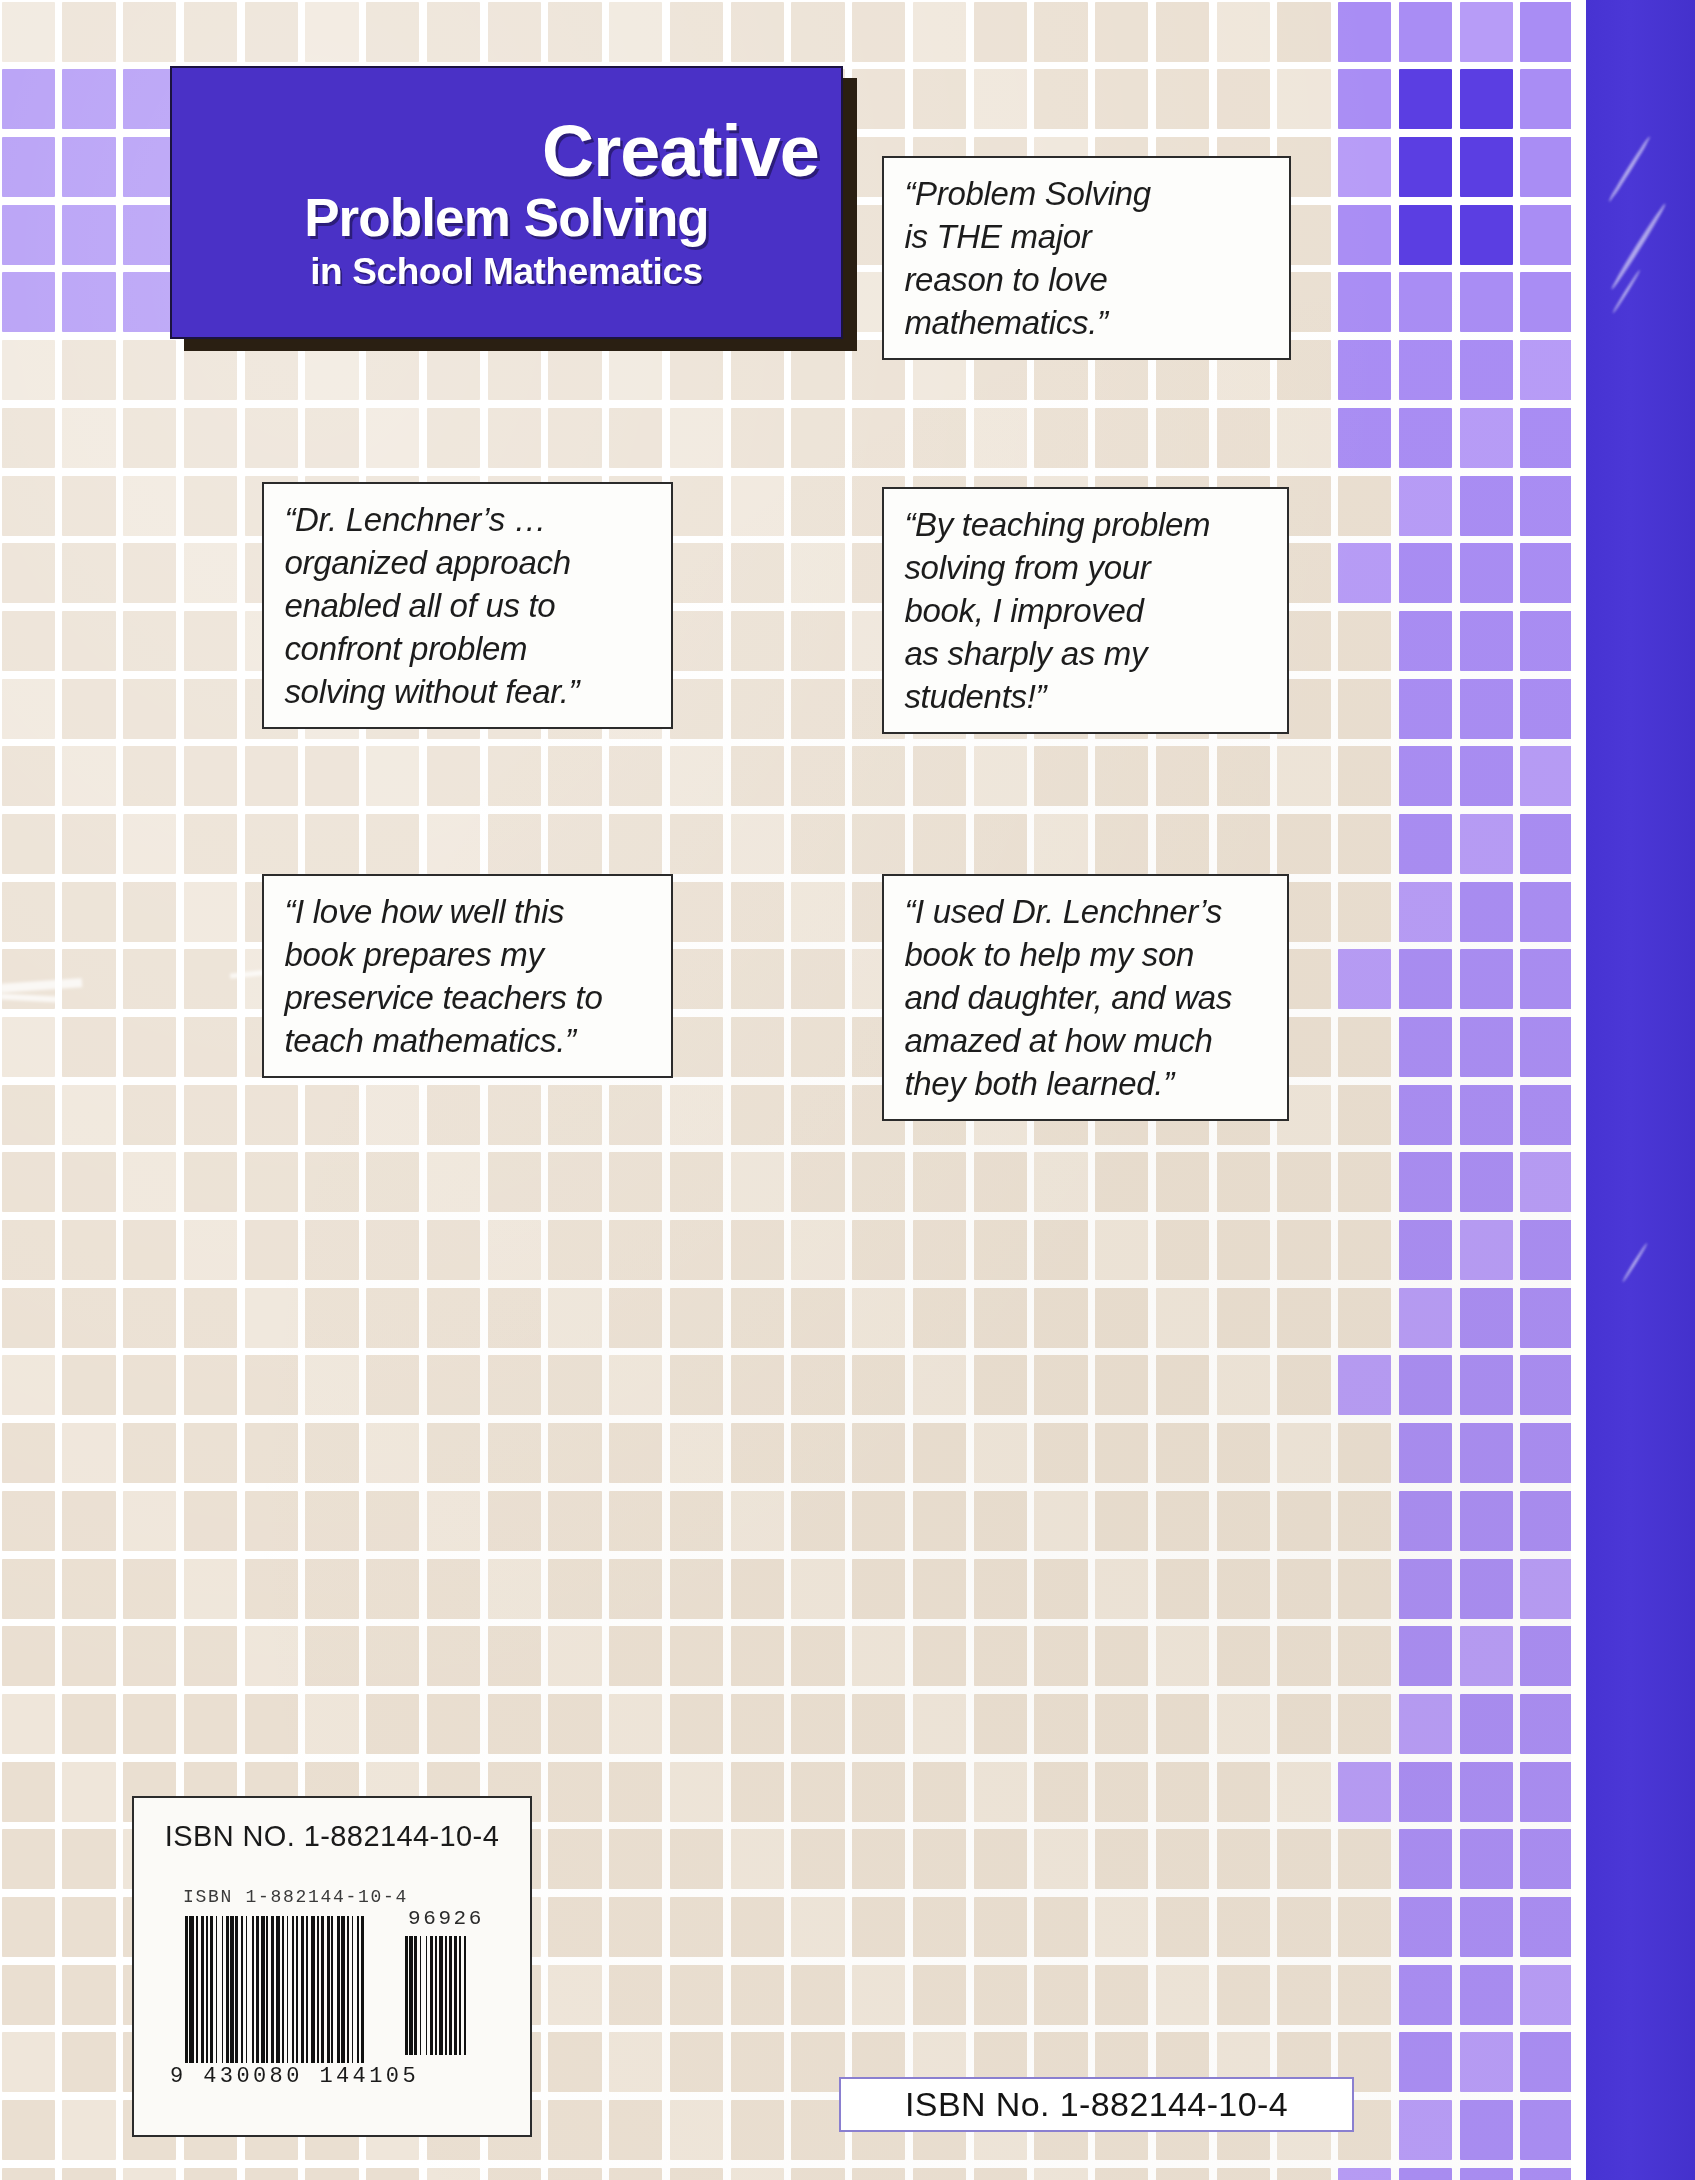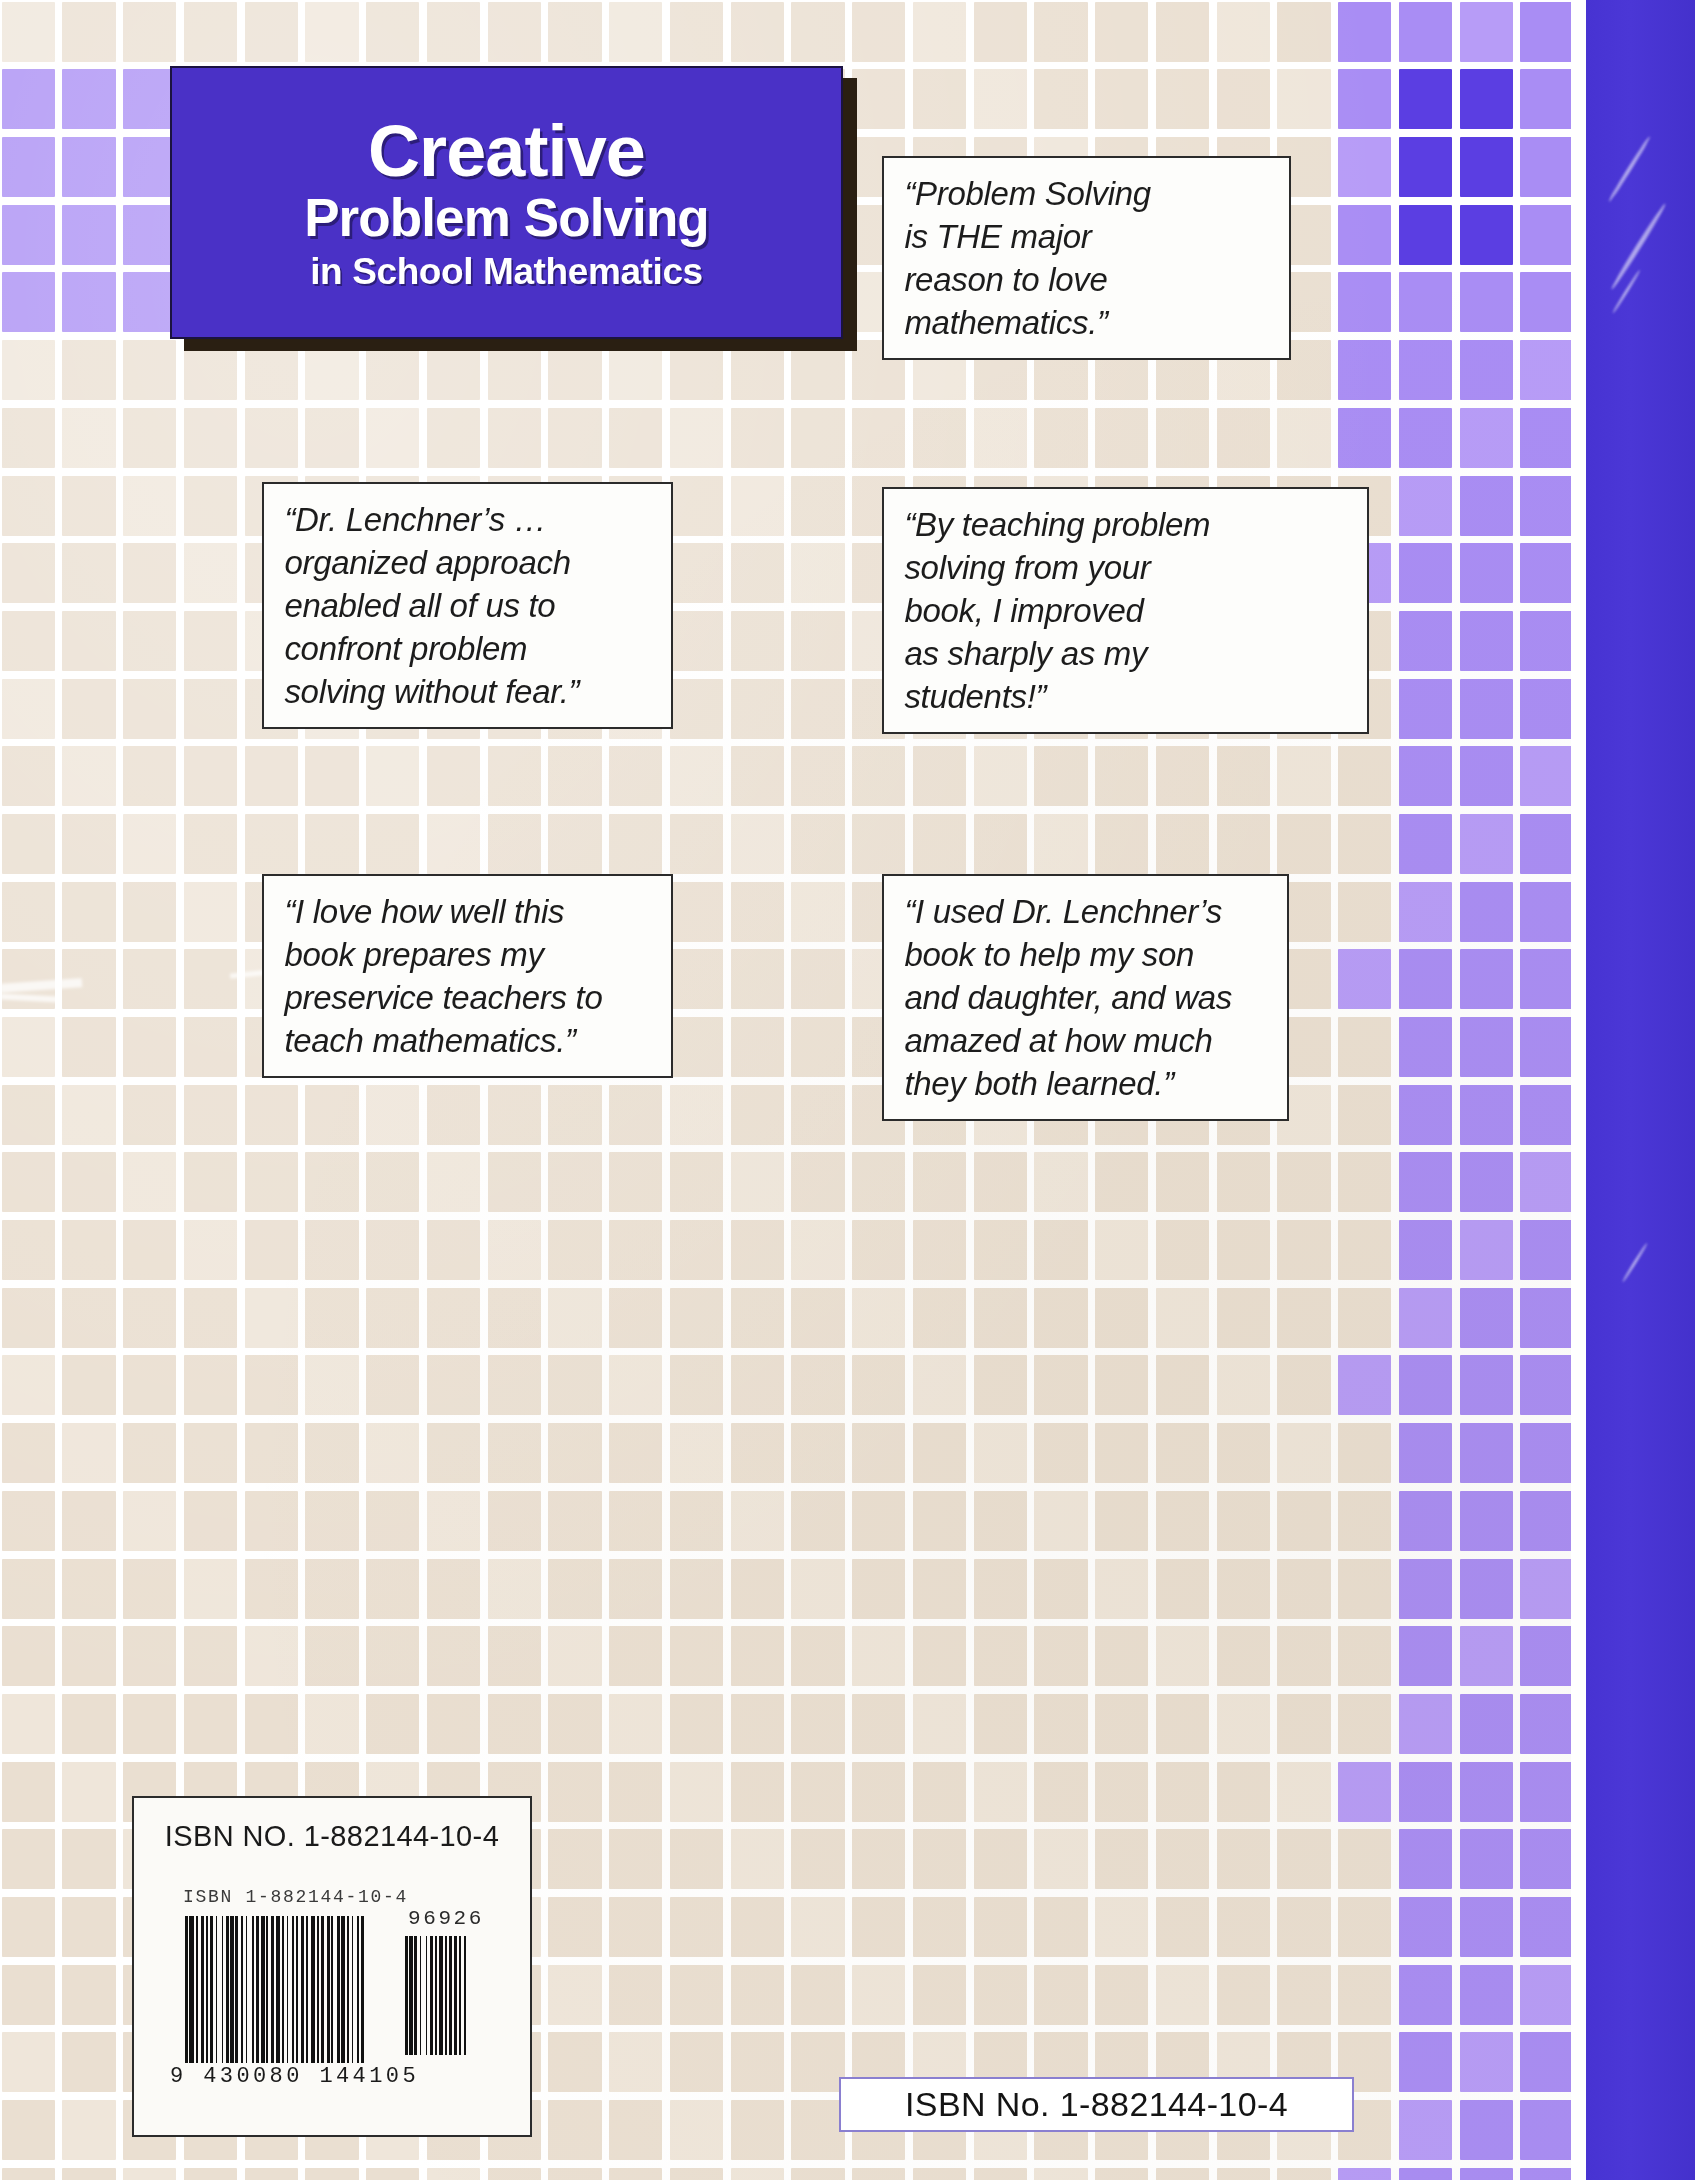--- a/index.html
+++ b/index.html
@@ -79,21 +79,21 @@
     display:flex;
     flex-direction:column;
     justify-content:center;
   }
   #title-line1 {
     color:#ffffff;
     font-size:72px;
     font-weight:bold;
     letter-spacing:-0.9px;
     line-height:.98;
-    text-align:center;
+    text-align:right;
     text-shadow:2.6px 2.6px 0 rgba(20,12,60,.55);
   }
   #title-line2 {
     color:#ffffff;
     font-size:53px;
     font-weight:bold;
     letter-spacing:-0.9px;
     line-height:1.05;
     text-align:center;
     margin-top:3.4px;
@@ -1161,21 +1161,21 @@
 is THE major
 reason to love
 mathematics.”</div>
 
   <div class="quote" style="left:262px; top:482px; width:411px;">“Dr. Lenchner’s …
 organized approach
 enabled all of us to
 confront problem
 solving without fear.”</div>
 
-  <div class="quote" style="left:882px; top:487px; width:487px;">“By teaching problem
+  <div class="quote" style="left:882px; top:487px; width:407px;">“By teaching problem
 solving from your
 book, I improved
 as sharply as my
 students!”</div>
 
   <div class="quote" style="left:882px; top:874px; width:407px;">“I used Dr. Lenchner’s
 book to help my son
 and daughter, and was
 amazed at how much
 they both learned.”</div>

